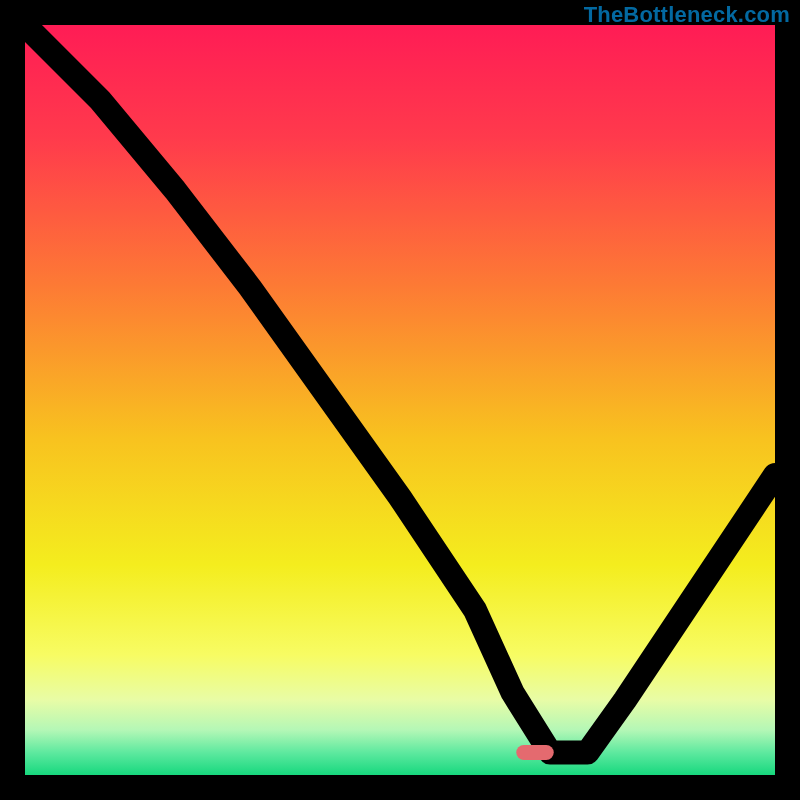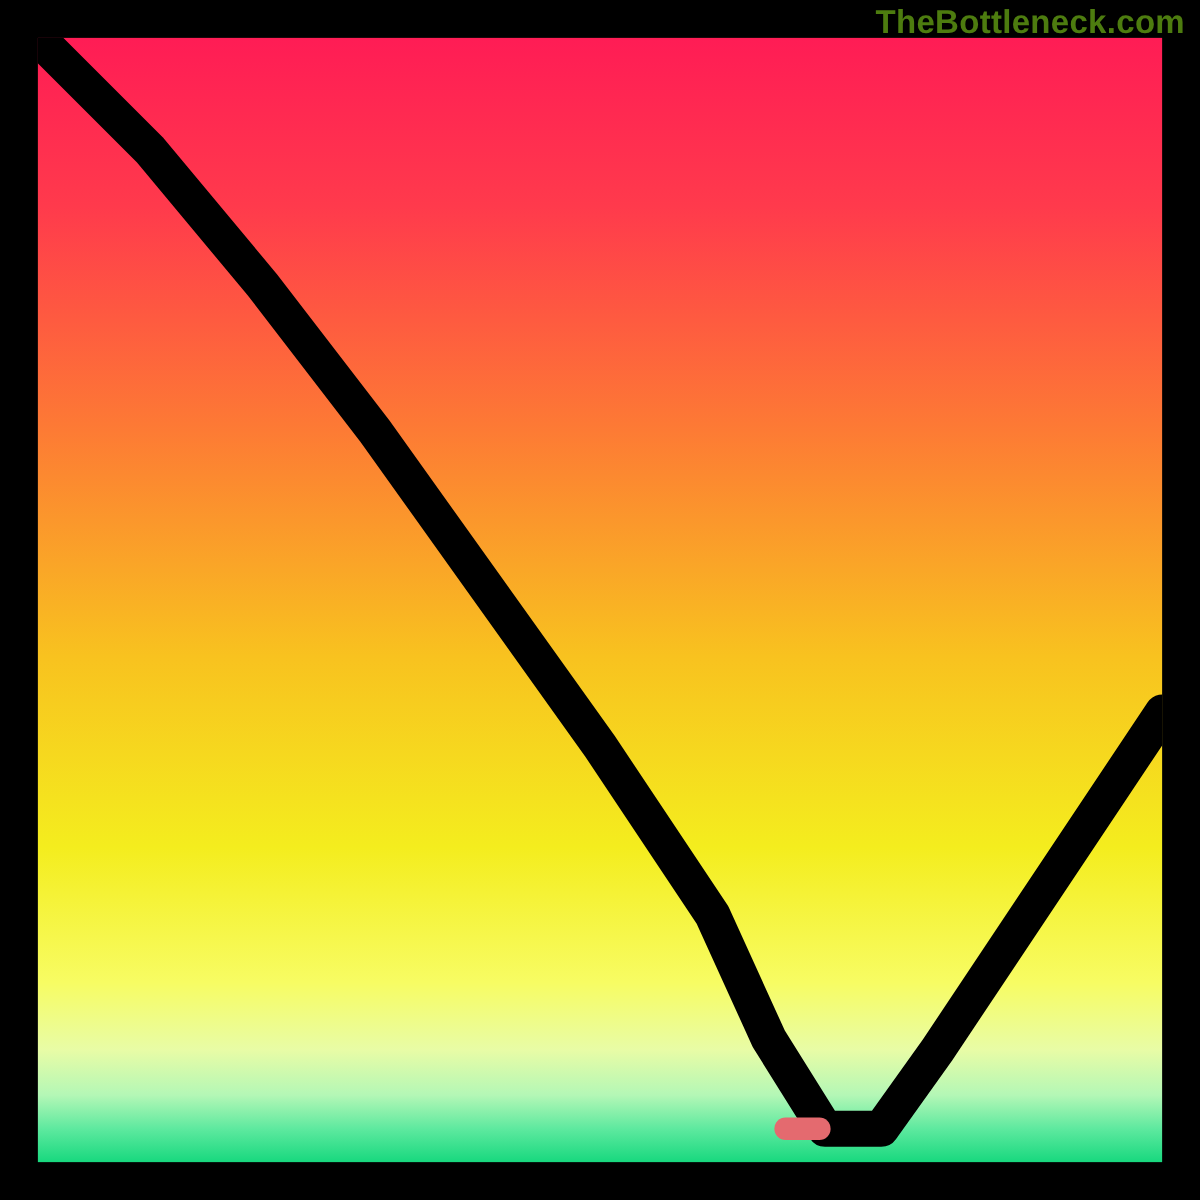--- a/index.html
+++ b/index.html
@@ -50,21 +50,21 @@
   .marker {
     fill: #e46a6f;
   }
   .watermark {
     position: absolute;
     top: 2px;
     right: 10px;
     font-family: Arial, Helvetica, sans-serif;
     font-size: 22px;
     font-weight: 600;
-    color: #4d7c0f;
+    color: #0369a1;
     letter-spacing: 0.2px;
   }
 </style>
 </head>
 <body>
 
 <div class="frame">
 
   <div class="plot-area">
 

